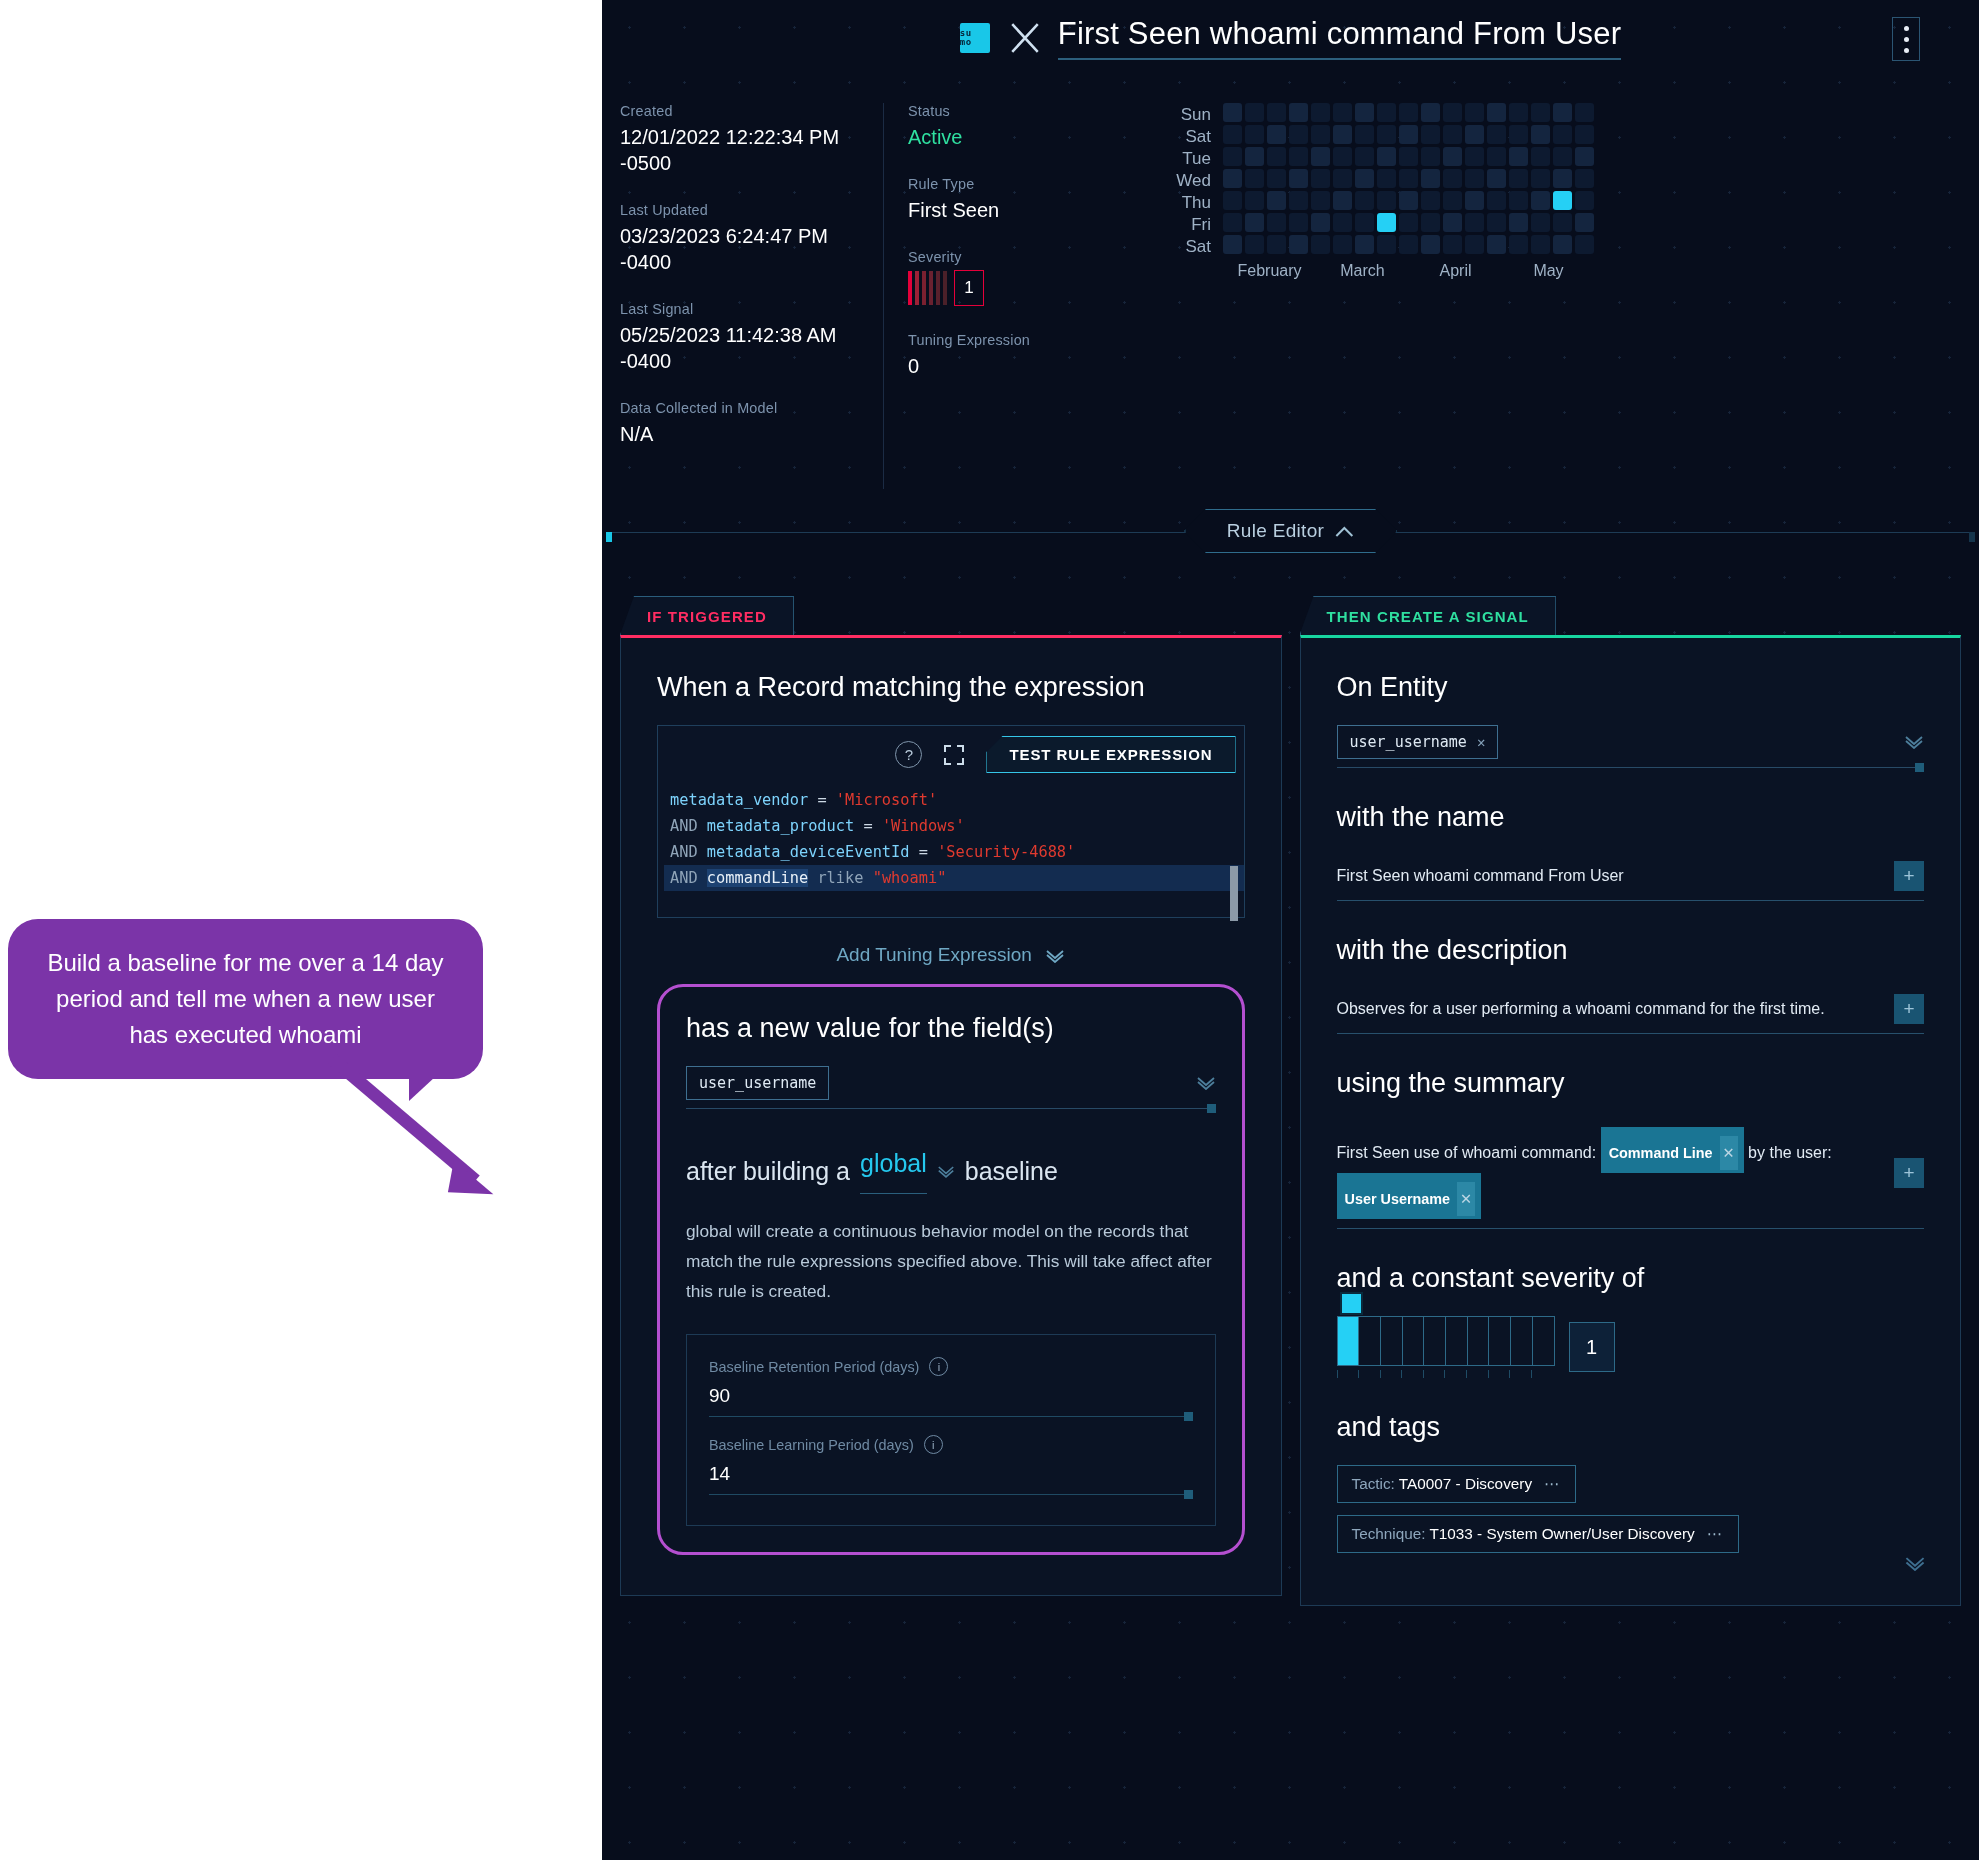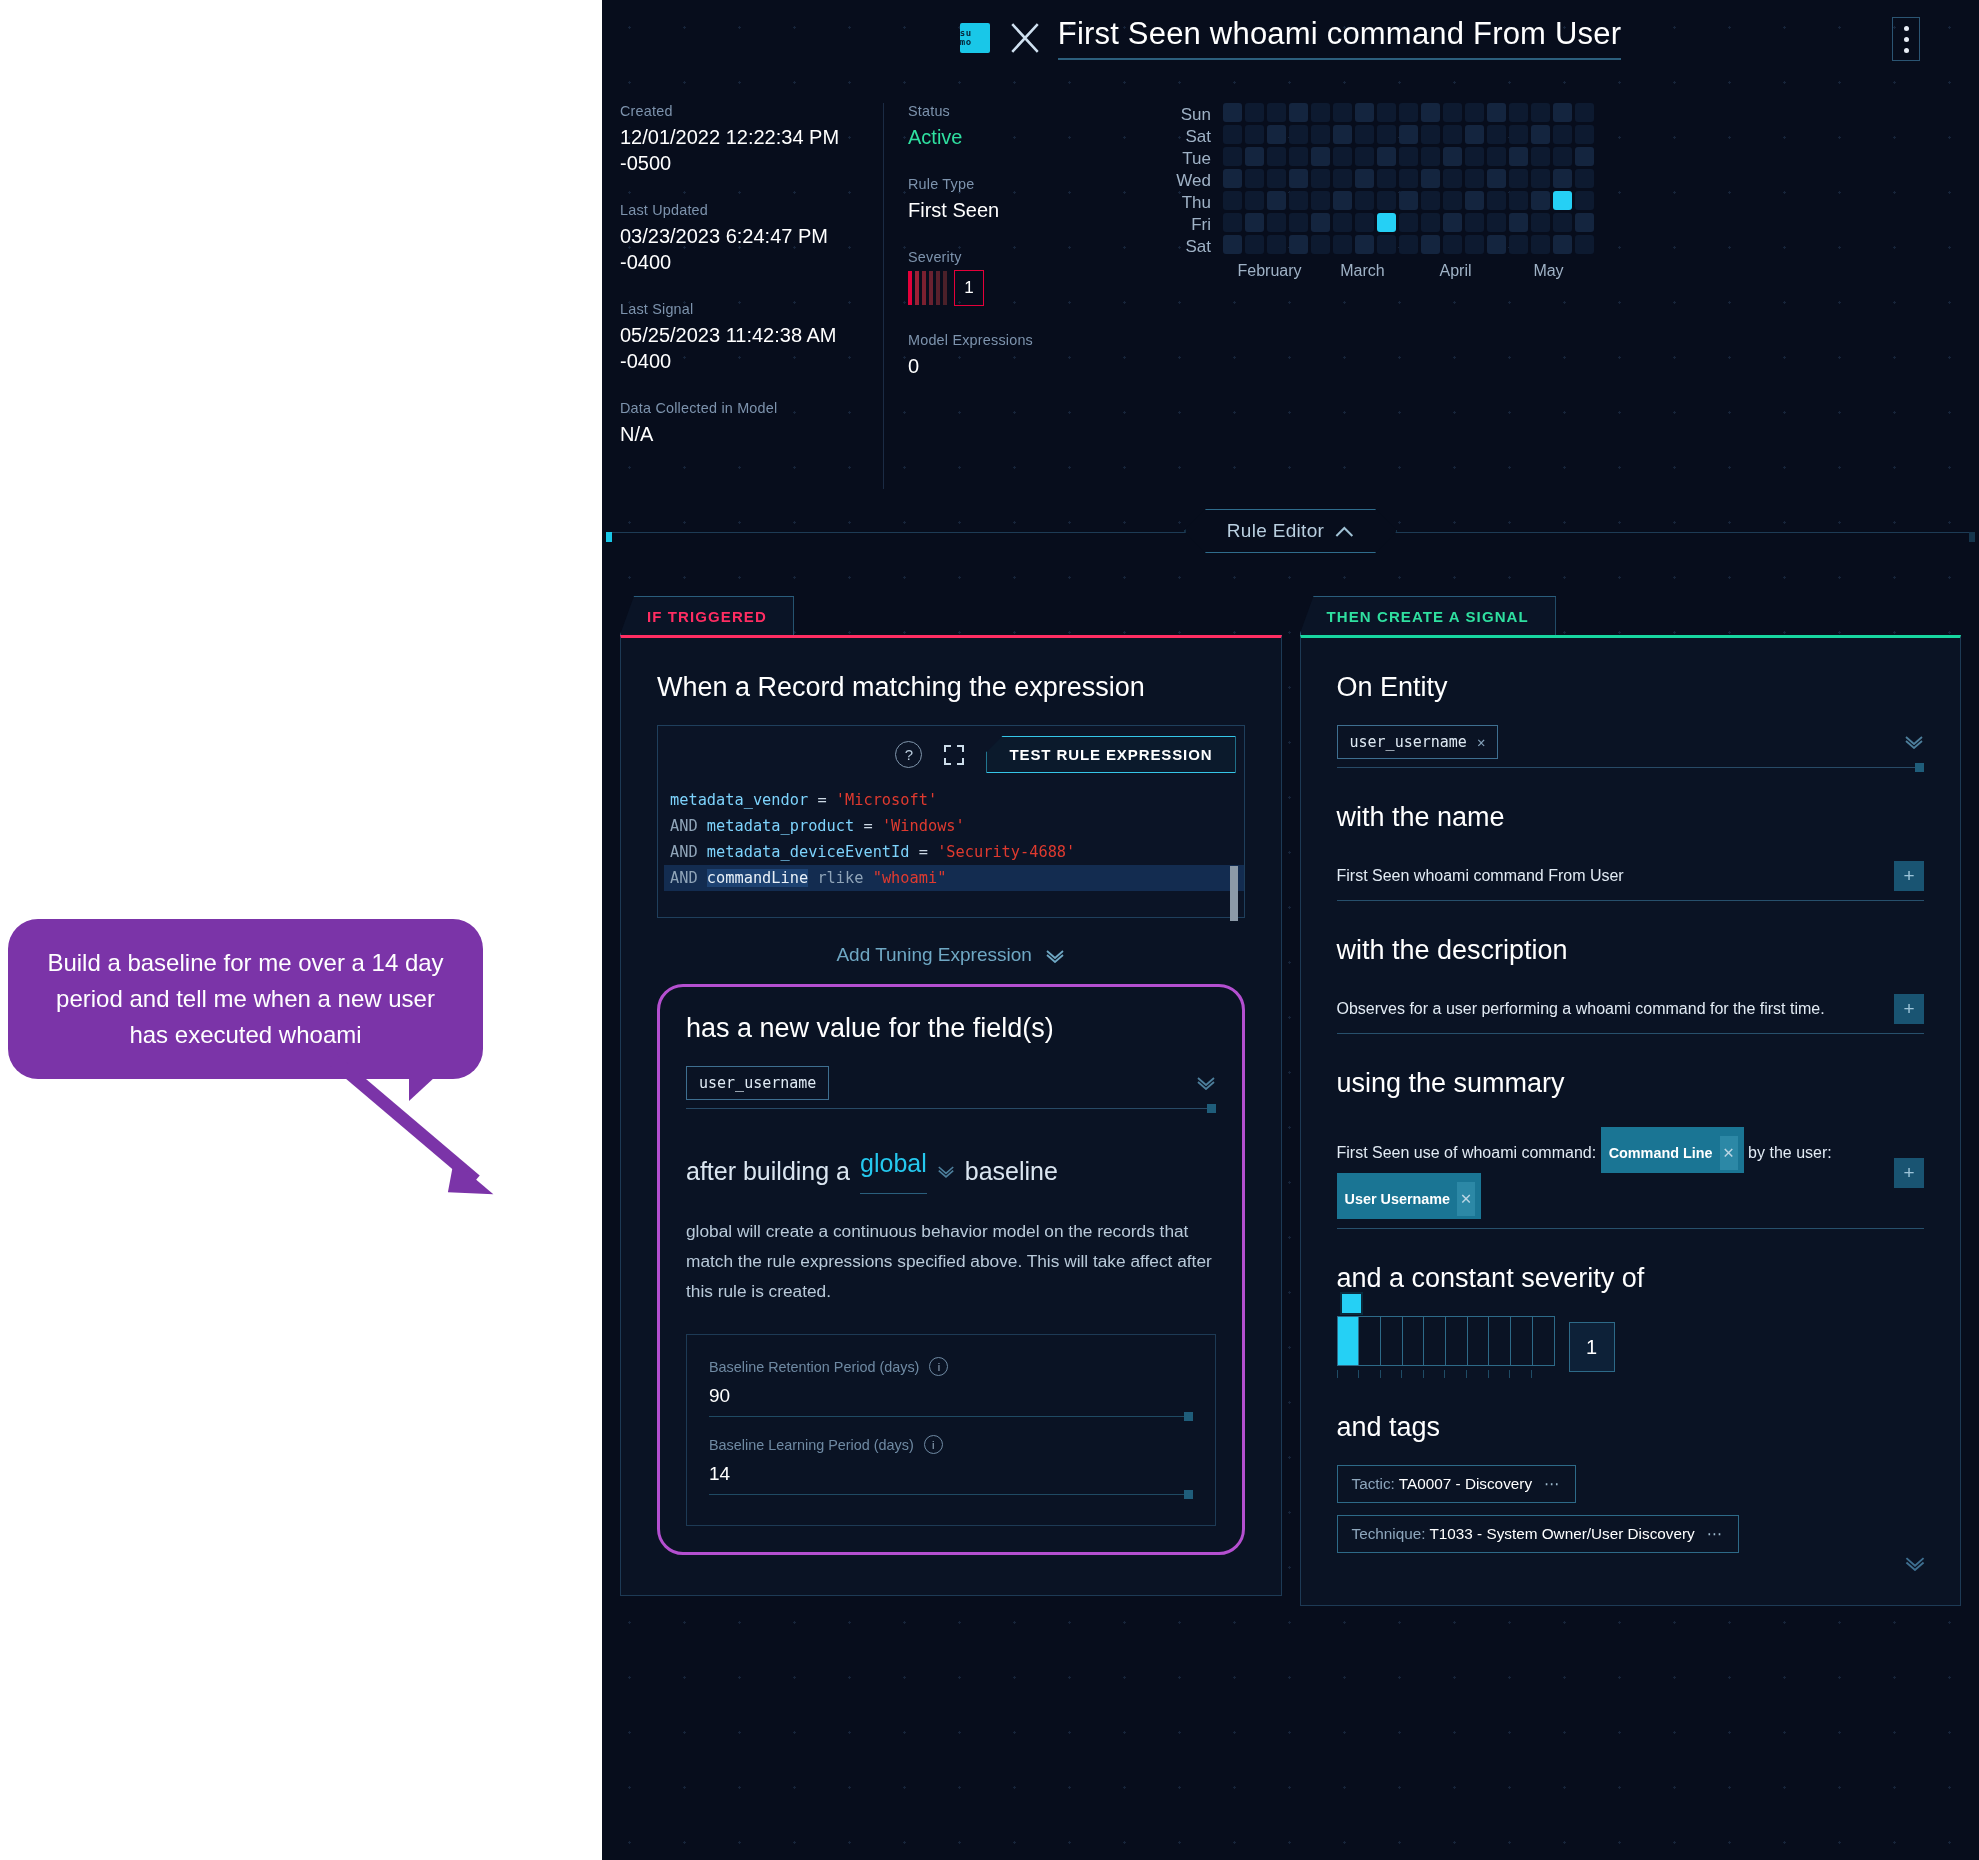--- a/index.html
+++ b/index.html
@@ -267,21 +267,21 @@
               <i></i>
               <i></i>
               <i></i>
               <i></i>
               <i></i>
           </div>
           <div class="sev-box">1</div>
         </div>
       </div>
       <div class="fld">
-        <div class="fld-label">Model Expressions</div>
+        <div class="fld-label">Tuning Expression</div>
         <div class="fld-value">0</div>
       </div>
     </div>
 
     <div class="col-c">
       <div class="heat">
         <div class="heat-days" id="heat-days">
             <div>Sun</div>
             <div>Sat</div>
             <div>Tue</div>

